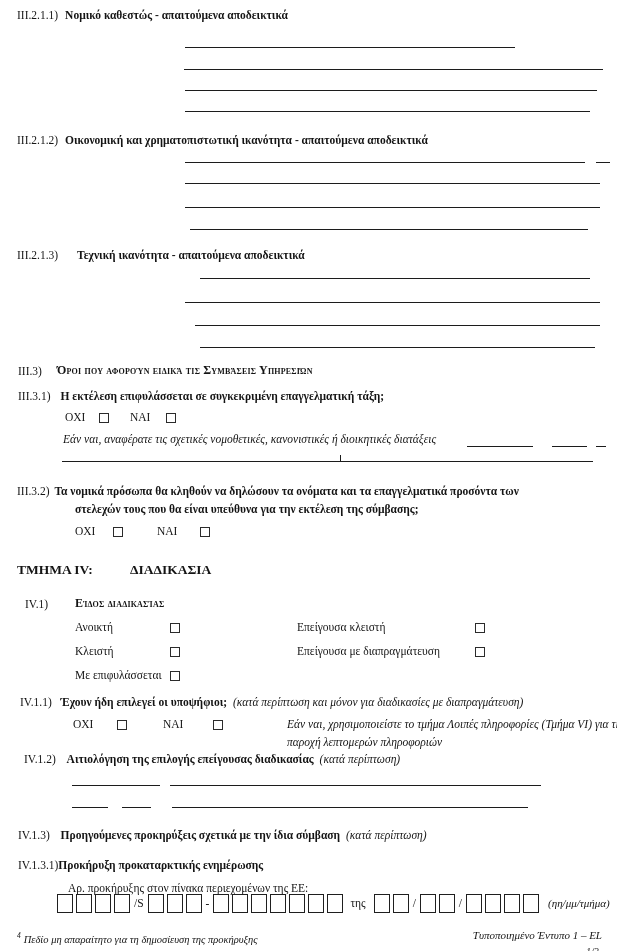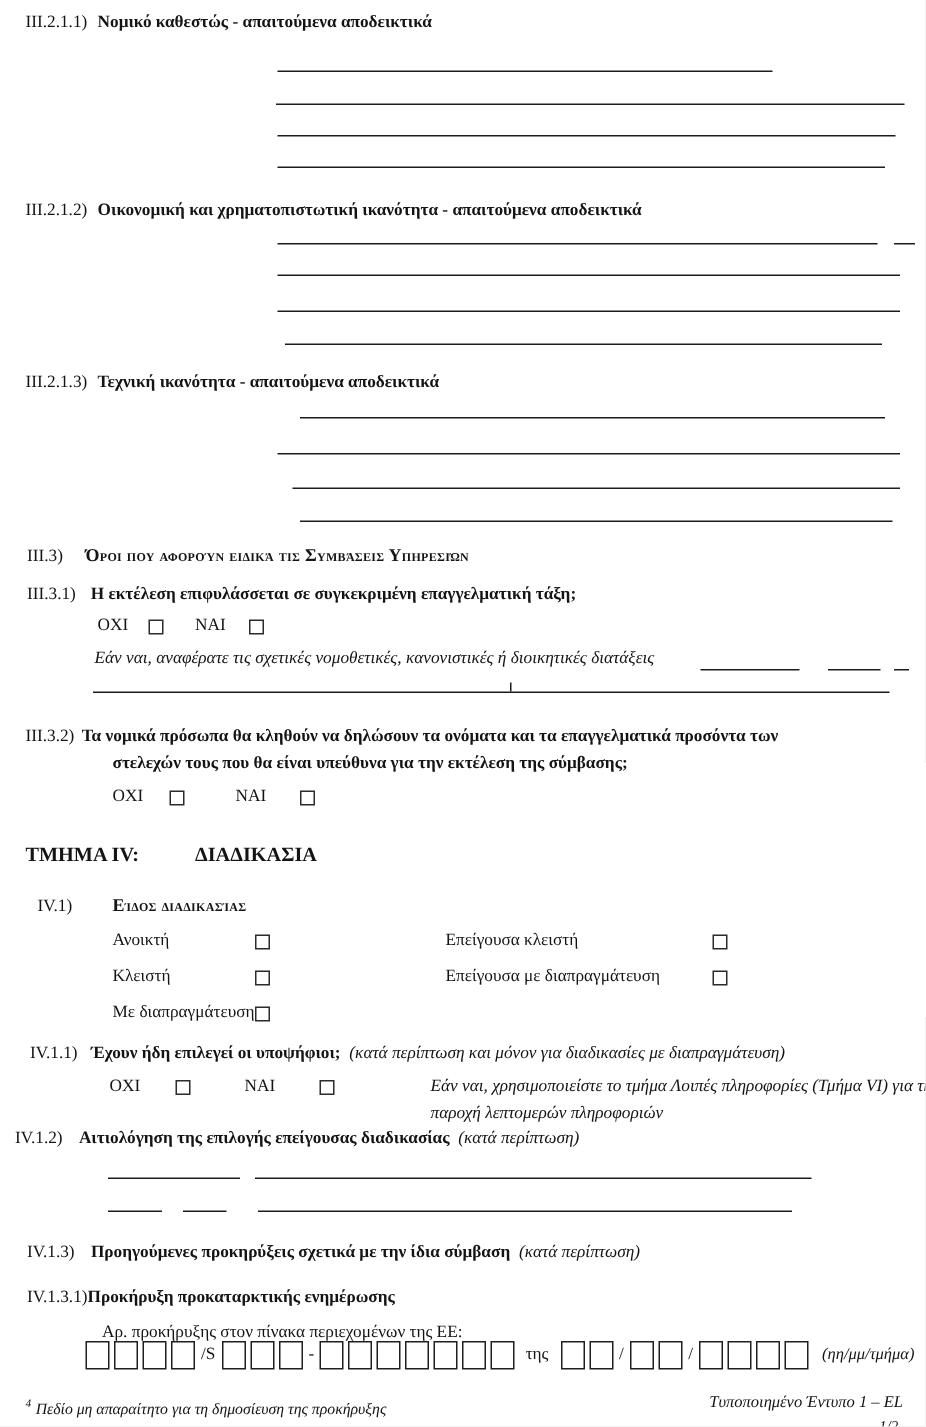--- a/index.html
+++ b/index.html
@@ -50,21 +50,21 @@
     <span class="b" style="margin-left:4px;">Οικονομική και χρηματοπιστωτική ικανότητα - απαιτούμενα αποδεικτικά</span>
   </div>
   <div class="wline" style="left:185px; top:162px; width:400px;"></div>
   <div class="wline" style="left:596px; top:162px; width:14px;"></div>
   <div class="wline" style="left:185px; top:183px; width:415px;"></div>
   <div class="wline" style="left:185px; top:207px; width:415px;"></div>
   <div class="wline" style="left:190px; top:229px; width:398px;"></div>
 
   <div class="abs" style="left:17px; top:248px;">
     <span class="num">III.2.1.3)</span>
-    <span class="b" style="margin-left:4px;">Τεχνική ικανότητα - απαιτούμενα αποδεικτικά</span>
+    <span class="b" style="margin-left:16px;">Τεχνική ικανότητα - απαιτούμενα αποδεικτικά</span>
   </div>
   <div class="wline" style="left:200px; top:278px; width:390px;"></div>
   <div class="wline" style="left:185px; top:302px; width:415px;"></div>
   <div class="wline" style="left:195px; top:325px; width:405px;"></div>
   <div class="wline" style="left:200px; top:347px; width:395px;"></div>
 
   <div class="abs" style="left:18px; top:364px;">
     <span class="num">III.3)</span>
   </div>
   <div class="abs b sc" style="left:57px; top:363px; font-size:12px;">Όροι που αφορούν ειδικά τις Συμβάσεις Υπηρεσιών</div>
@@ -103,36 +103,36 @@
   <div class="abs" style="left:75px;  top:620px;">Ανοικτή</div>
   <div class="cb" style="left:170px; top:623px;"></div>
   <div class="abs" style="left:297px; top:620px;">Επείγουσα κλειστή</div>
   <div class="cb" style="left:475px; top:623px;"></div>
 
   <div class="abs" style="left:75px;  top:644px;">Κλειστή</div>
   <div class="cb" style="left:170px; top:647px;"></div>
   <div class="abs" style="left:297px; top:644px;">Επείγουσα με διαπραγμάτευση</div>
   <div class="cb" style="left:475px; top:647px;"></div>
 
-  <div class="abs" style="left:75px;  top:668px;">Με διαπραγμάτευση</div>
+  <div class="abs" style="left:75px;  top:668px;">Με επιφυλάσσεται</div>
   <div class="cb" style="left:170px; top:671px;"></div>
 
   <div class="abs" style="left:20px; top:695px;">
     <span class="num">IV.1.1)</span>
     <span class="b" style="margin-left:6px;">Έχουν ήδη επιλεγεί οι υποψήφιοι;</span>
     <span class="i" style="margin-left:3px;">(κατά περίπτωση και μόνον για διαδικασίες με διαπραγμάτευση)</span>
   </div>
   <div class="abs" style="left:73px;  top:717px;">ΟΧΙ</div>
   <div class="cb" style="left:117px; top:720px;"></div>
   <div class="abs" style="left:163px; top:717px;">ΝΑΙ</div>
   <div class="cb" style="left:213px; top:720px;"></div>
   <div class="abs i" style="left:287px; top:717px;">Εάν ναι, χρησιμοποιείστε το τμήμα Λοιπές πληροφορίες (Τμήμα VI) για την</div>
   <div class="abs i" style="left:287px; top:735px;">παροχή λεπτομερών πληροφοριών</div>
 
-  <div class="abs" style="left:10px; top:752px;">
+  <div class="abs" style="left:24px; top:752px;">
     <span class="num">IV.1.2)</span>
     <span class="b" style="margin-left:8px;">Αιτιολόγηση της επιλογής επείγουσας διαδικασίας</span>
     <span class="i" style="margin-left:3px;">(κατά περίπτωση)</span>
   </div>
   <div class="wline" style="left:72px;  top:785px; width:88px;"></div>
   <div class="wline" style="left:170px; top:785px; width:371px;"></div>
   <div class="wline" style="left:72px;  top:807px; width:36px;"></div>
   <div class="wline" style="left:122px; top:807px; width:29px;"></div>
   <div class="wline" style="left:172px; top:807px; width:356px;"></div>
 

